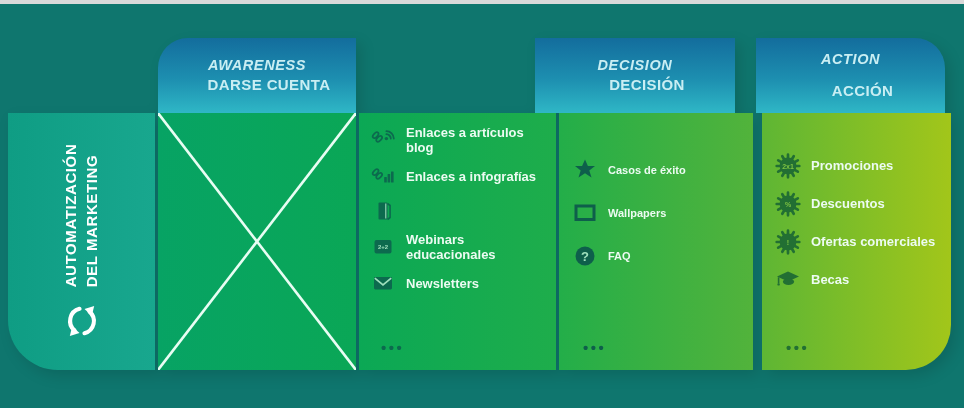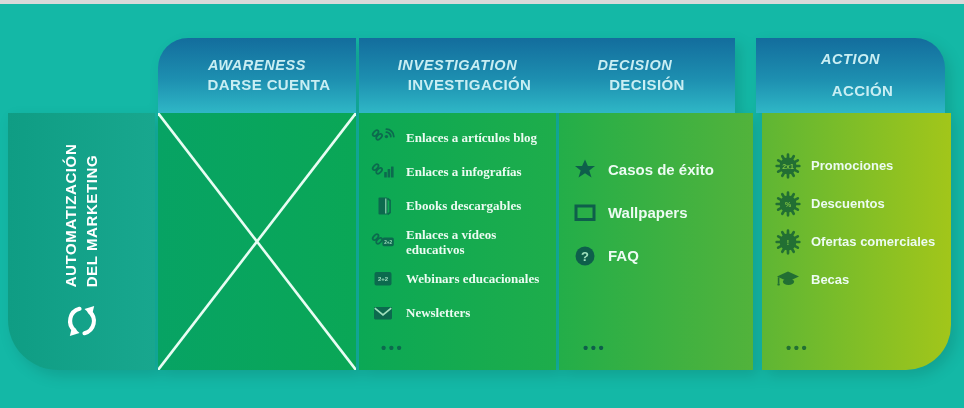--- a/index.html
+++ b/index.html
@@ -1,18 +1,18 @@
 <!DOCTYPE html>
 <html><head>
 <meta charset="utf-8">
 <style>
   * { margin:0; padding:0; box-sizing:border-box; }
   html,body { background:#fff; }
   body { font-family:"Liberation Sans", sans-serif; }
-  .page { position:relative; width:964px; height:408px; background:#14b8a6; overflow:hidden; }
+  .page { position:relative; width:964px; height:408px; background:#0f766e; overflow:hidden; }
   .top-strip { position:absolute; left:0; top:0; width:964px; height:4px; background:#d9d9d9; }
   .board { position:absolute; left:0; top:0; width:964px; height:408px;
            filter:drop-shadow(5px 6px 7px rgba(0,0,0,.12)); }
 
   
   .hcell { position:absolute; top:38px; height:75px;
            background:linear-gradient(180deg,#136d9d 0%,#1d8fb0 55%,#2fb7c6 100%);
            display:flex; flex-direction:column; align-items:center; justify-content:center;
            color:#c9eef3; text-align:center; }
   .hc1 { left:158px; width:198px; border-top-left-radius:30px; }
@@ -39,22 +39,22 @@
   .bc3 { left:559px; width:194px; background:linear-gradient(90deg,#23ae49,#52b33b); padding:44px 6px 10px 12px; }
   .bc4 { left:762px; width:189px; background:linear-gradient(90deg,#5eb634,#a2c61a);
          border-bottom-right-radius:45px; padding:40px 6px 10px 12px; }
   .x-svg { display:block; width:100%; height:100%; }
 
   .item { display:flex; align-items:center; gap:9px; margin-bottom:8px; }
   .bc3 .item { margin-bottom:17px; }
   .bc4 .item { margin-bottom:12px; }
   .item .icon { width:28px; height:26px; flex:0 0 auto; display:flex; align-items:center; justify-content:center; }
   .item .label { color:#ecfbf2; font-weight:bold; font-size:13px; line-height:1.18; }
-  .bc2 .label { max-width:150px;font-family:Liberation Serif, serif; }
-  .bc3 .label { max-width:122px; font-size:15px; }
+  .bc2 .label { max-width:150px; }
+  .bc3 .label { max-width:122px; font-size:11px; }
   .bc4 .label { max-width:148px; }
 
   .ellipsis { margin:auto 0 8px 12px; font-weight:bold; font-size:15px; letter-spacing:2.5px; line-height:.6; }
   .bc2 .ellipsis { color:#0c6a4e; }
   .bc3 .ellipsis { color:#0e5f4b; }
   .bc4 .ellipsis { color:#226f33; }
 
   .ic2 { color:#0c6a4e; }
   .ic3 { color:#0e5f4b; }
   .ic4 { color:#226f33; }
@@ -63,24 +63,20 @@
 <body>
 
 <div class="page">
   <div class="top-strip"></div>
 
   <div class="board">
 
     <div class="hcell hc1">
       <div class="h-en">AWARENESS</div>
       <div class="h-es">DARSE CUENTA</div>
-    </div>
-    <div class="hcell hc2">
-      <div class="h-en">INVESTIGATION</div>
-      <div class="h-es">INVESTIGACIÓN</div>
     </div>
     <div class="hcell hc3">
       <div class="h-en">DECISION</div>
       <div class="h-es">DECISIÓN</div>
     </div>
     <div class="hcell hc4">
       <div class="h-en">ACTION</div>
       <div class="h-es">ACCIÓN</div>
     </div>
 
@@ -140,34 +136,20 @@
             <span class="label">Enlaces a infografías</span>
           </div>
           <div class="item">
             <span class="icon">
               <svg viewBox="0 0 26 26" width="26" height="26">
                 <rect x="8.5" y="4.5" width="9" height="17" rx="1" fill="currentColor"></rect>
                 <path d="M17.5,5.5 l2.6,2 v12 l-2.6,2" fill="none" stroke="currentColor" stroke-width="1.6"></path>
                 <line x1="15.8" y1="5.5" x2="15.8" y2="20.5" stroke="#9fe0bd" stroke-width="1.1"></line>
               </svg>
             </span>
-            <span class="label">Ebooks descargables</span>
-          </div>
-          <div class="item">
-            <span class="icon">
-              <svg viewBox="0 0 26 26" width="26" height="26">
-                <g fill="none" stroke="currentColor" stroke-width="1.7">
-                  <ellipse cx="5.6" cy="8.2" rx="3.5" ry="2" transform="rotate(-45 5.6 8.2)"></ellipse>
-                  <ellipse cx="9.2" cy="11.8" rx="3.5" ry="2" transform="rotate(-45 9.2 11.8)"></ellipse>
-                </g>
-                <rect x="12.4" y="8.4" width="11.4" height="8.8" rx="1.6" fill="currentColor"></rect>
-                <text x="18.1" y="14.6" font-size="4.6" font-weight="bold" fill="#9fe0bd" text-anchor="middle" font-family="Liberation Sans,sans-serif">2+2</text>
-              </svg>
-            </span>
-            <span class="label">Enlaces a vídeos educativos</span>
           </div>
           <div class="item">
             <span class="icon">
               <svg viewBox="0 0 26 26" width="26" height="26">
                 <rect x="4.5" y="6" width="17" height="13.5" rx="2" fill="currentColor"></rect>
                 <text x="13" y="15" font-size="6" font-weight="bold" fill="#9fe0bd" text-anchor="middle" font-family="Liberation Sans,sans-serif">2+2</text>
               </svg>
             </span>
             <span class="label">Webinars educacionales</span>
           </div>

